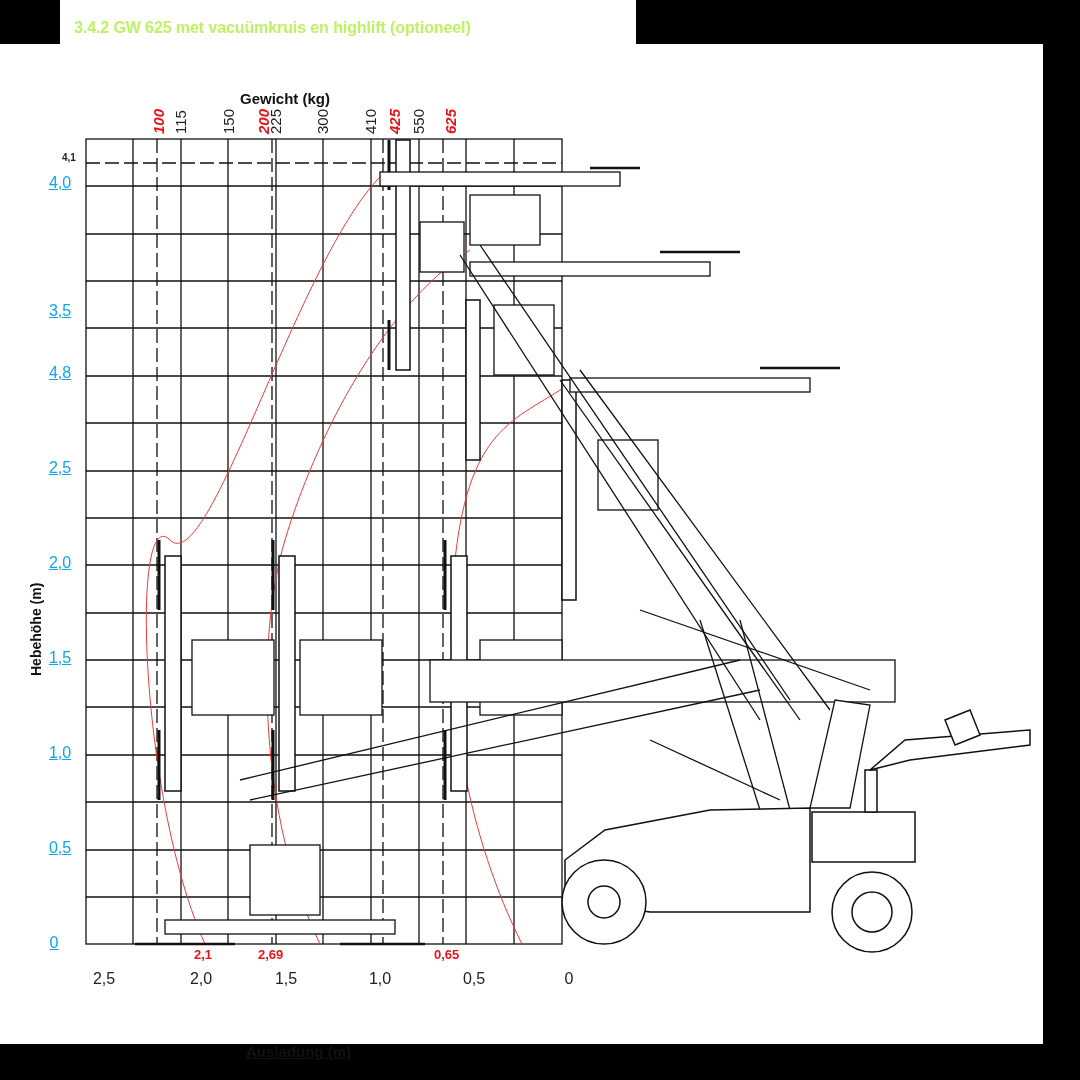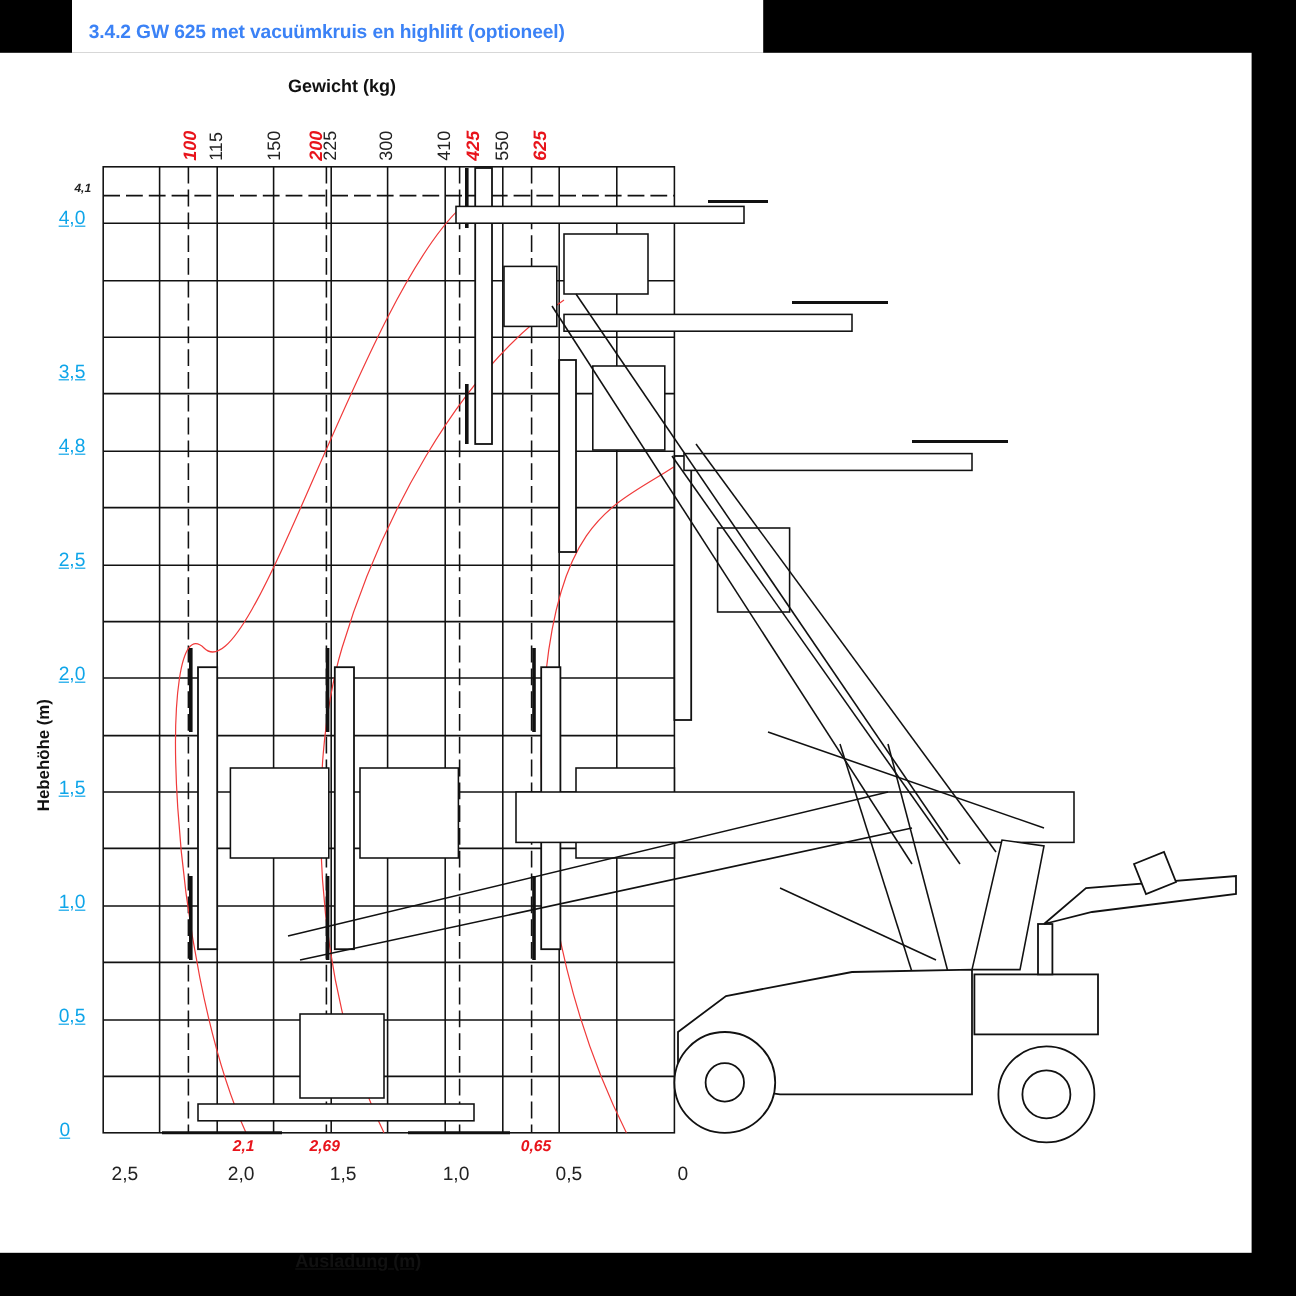--- a/index.html
+++ b/index.html
@@ -1,25 +1,25 @@
 <!DOCTYPE html>
 <html><head>
 <meta charset="utf-8">
 <style>
   html, body { margin:0; padding:0; background:#000; }
   body { width:1080px; height:1080px; position:relative; overflow:hidden; font-family:"Liberation Sans", sans-serif; }
   .page { position:absolute; left:0; top:44px; width:1043px; height:1000px; background:#fff; }
   .title-strip { position:absolute; left:60px; top:0; width:576px; height:44px; background:#fff; }
-  .title { position:absolute; left:74px; top:19px; font-size:16px; font-weight:bold; color:#3b82f6; letter-spacing:-0.1px; }
+  .title { position:absolute; left:74px; top:19px; font-size:16px; font-weight:bold; color:#bef264; letter-spacing:-0.1px; }
   svg { position:absolute; left:0; top:0; }
   .axis-title { position:absolute; font-weight:bold; font-size:15px; color:#111; }
   .wlabel { position:absolute; font-size:15px; transform-origin:left top; transform:rotate(-90deg); white-space:nowrap; }
   .red { color:#e8141b; font-weight:bold; font-style:italic; }
   .blk { color:#222; }
-  .rlabel { position:absolute; color:#e8141b; font-weight:bold; font-style:italic; font-size:13px; }
+  .rlabel { position:absolute; color:#e8141b; font-weight:bold; font-size:13px; }
   .ytick { position:absolute; width:40px; text-align:center; font-size:16px; color:#0ea5e9;text-decoration:underline; }
   .xtick { position:absolute; width:40px; text-align:center; font-size:16px; color:#222; }
 </style>
 </head>
 <body>
 
 <div class="page"></div>
 <div class="title-strip"></div>
 <div class="title">3.4.2 GW 625 met vacuümkruis en highlift (optioneel)</div>
 
@@ -137,21 +137,21 @@
     <circle cx="604" cy="902" r="42"></circle>
     <circle cx="604" cy="902" r="16"></circle>
     <circle cx="872" cy="912" r="40"></circle>
     <circle cx="872" cy="912" r="20"></circle>
   </g>
   <g stroke="#111" stroke-width="1.3" fill="#fff">
     <path d="M 810 808 L 835 700 L 870 705 L 850 808 Z"></path>
   </g>
 </svg>
 
-<div class="axis-title" style="left:240px; top:64px;">Gewicht (kg)</div>
+<div class="axis-title" style="left:240px; top:90px;">Gewicht (kg)</div>
 
 <div class="wlabel red" style="left:150px; top:134px;">100</div>
 <div class="wlabel blk" style="left:172px; top:134px;">115</div>
 <div class="wlabel blk" style="left:220px; top:134px;">150</div>
 <div class="wlabel red" style="left:255px; top:134px;">200</div>
 <div class="wlabel blk" style="left:267px; top:134px;">225</div>
 <div class="wlabel blk" style="left:314px; top:134px;">300</div>
 <div class="wlabel blk" style="left:362px; top:134px;">410</div>
 <div class="wlabel red" style="left:386px; top:134px;">425</div>
 <div class="wlabel blk" style="left:410px; top:134px;">550</div>

